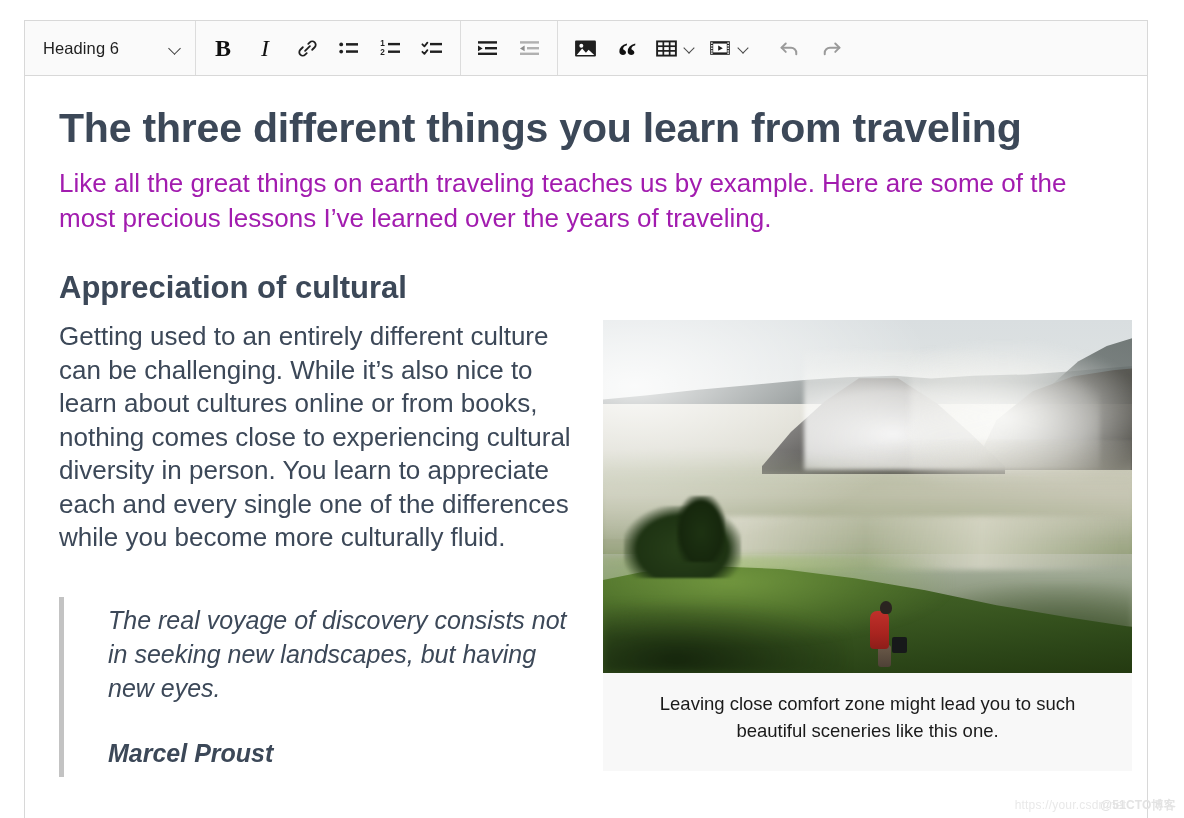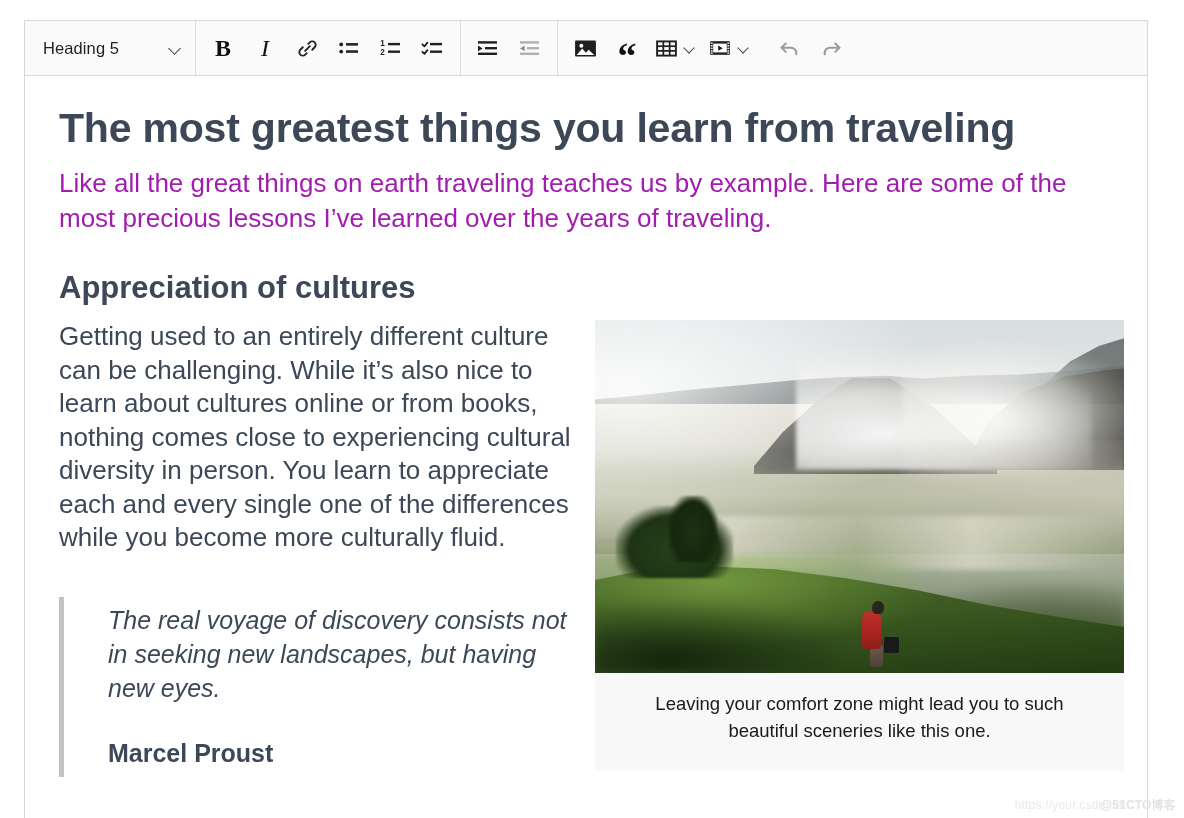--- a/index.html
+++ b/index.html
@@ -156,21 +156,21 @@
     font-size: 31px;
     line-height: 1.2;
     font-weight: 600;
     color: #3c4858;
     margin: 0 0 14px 0;
   }
 
   .cols {
     display: flex;
     align-items: flex-start;
-    gap: 0;
+    gap: 8px;
   }
   .col-left { width: 530px; flex: none; }
   .col-right {
     width: 529px;
     flex: none;
     margin-left: 6px;
   }
 
   .doc-p {
     font-size: 26px;
@@ -187,20 +187,21 @@
   }
   .quote-text {
     font-size: 25px;
     line-height: 1.36;
     font-style: italic;
     color: #3c4858;
     margin: 0 0 34px 0;
   }
   .quote-author {
     font-size: 25px;
+    font-style: italic;
     font-weight: bold;
     color: #3c4858;
     margin: 0;
   }
 
   
   figure.doc-figure {
     margin: 0;
     width: 529px;
     background: #f8f8f8;
@@ -362,21 +363,21 @@
 </head>
 <body>
 
 <div id="app">
   <div class="editor">
 
     <div class="toolbar">
 
       <div class="tb-group" style="padding:0;">
         <div class="heading-select">
-          <span class="hs-label">Heading 5</span>
+          <span class="hs-label">Heading 6</span>
           <span class="chev"></span>
         </div>
       </div>
 
       <div class="tb-sep"></div>
 
       <div class="tb-group">
         <div class="tb-btn" title="Bold">
           <span class="glyph-b">B</span>
         </div>
@@ -514,25 +515,25 @@
               <path d="M19.6 11.2h-9.1a5 5 0 0 0-5 5v1.4"></path>
             </svg>
           </span>
         </div>
       </div>
 
     </div>
 
     <div class="content">
 
-      <h1 class="doc-h1">The most greatest things you learn from traveling</h1>
+      <h1 class="doc-h1">The three different things you learn from traveling</h1>
 
       <p class="doc-lead">Like all the great things on earth traveling teaches us by example. Here are some of the most precious lessons I’ve learned over the years of traveling.</p>
 
-      <h2 class="doc-h2">Appreciation of cultures</h2>
+      <h2 class="doc-h2">Appreciation of cultural</h2>
 
       <div class="cols">
 
         <div class="col-left">
           <p class="doc-p">Getting used to an entirely different culture can be challenging. While it’s also nice to learn about cultures online or from books, nothing comes close to experiencing cultural diversity in person. You learn to appreciate each and every single one of the differences while you become more culturally fluid.</p>
 
           <blockquote class="doc-quote">
             <p class="quote-text">The real voyage of discovery consists not in seeking new landscapes, but having new eyes.</p>
             <p class="quote-author">Marcel Proust</p>
           </blockquote>
@@ -557,21 +558,21 @@
               <div class="ph ph-grass"></div>
               <div class="ph ph-grass-light"></div>
               <div class="ph ph-bush"></div>
               <div class="ph ph-tree"></div>
               <div class="ph ph-grass-dark"></div>
               <div class="ph ph-person-legs"></div>
               <div class="ph ph-person-body"></div>
               <div class="ph ph-person-bag"></div>
               <div class="ph ph-person-head"></div>
             </div>
-            <figcaption class="figcaption">Leaving your comfort zone might lead you to such beautiful sceneries like this one.</figcaption>
+            <figcaption class="figcaption">Leaving close comfort zone might lead you to such beautiful sceneries like this one.</figcaption>
           </figure>
         </div>
 
       </div>
     </div>
   </div>
 
   <div class="watermark">
     <span>https://your.csdn.net</span><span class="wm-strong">@51CTO博客</span>
   </div>

